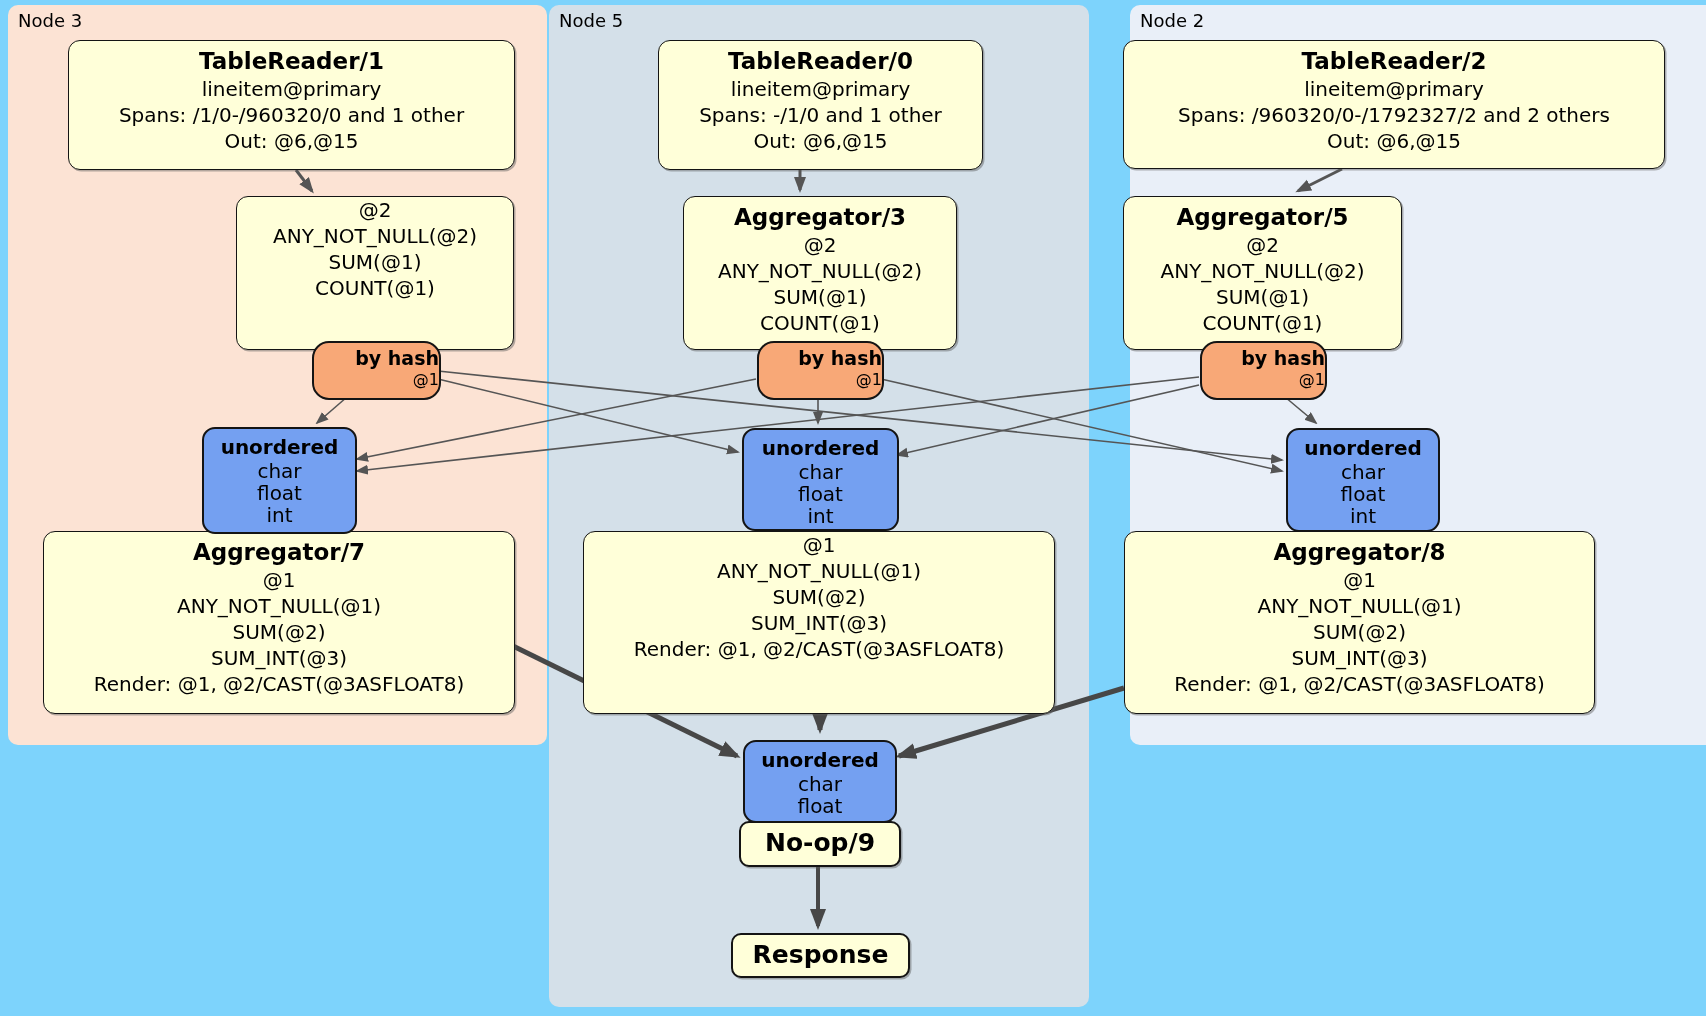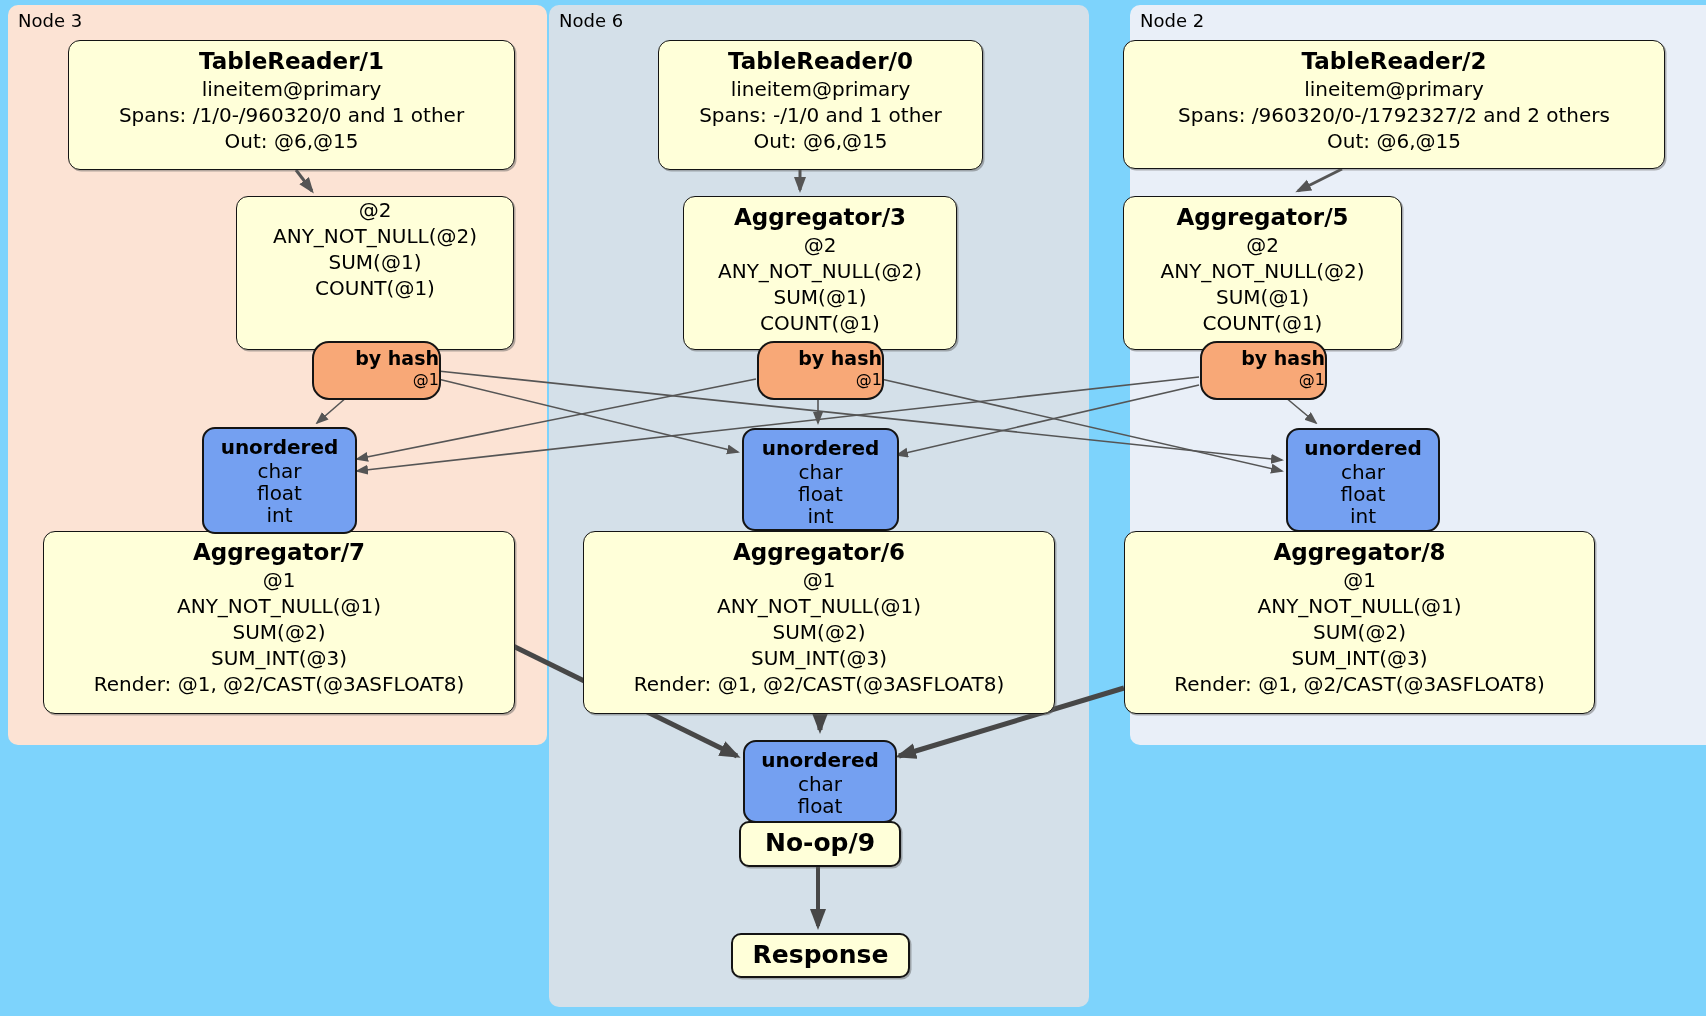--- a/index.html
+++ b/index.html
@@ -44,21 +44,21 @@
 </style>
 </head>
 <body>
 
 <div id="canvas">
 
   <div class="region" style="left:8px;top:5px;width:539px;height:740px;background:var(--node3);">
     <div class="region-label">Node 3</div>
   </div>
   <div class="region" style="left:549px;top:5px;width:540px;height:1002px;background:var(--node1);">
-    <div class="region-label">Node 6</div>
+    <div class="region-label">Node 5</div>
   </div>
   <div class="region" style="left:1130px;top:5px;width:607px;height:740px;background:var(--node2);">
     <div class="region-label">Node 2</div>
   </div>
 
   <svg class="edges" width="1706" height="1016">
     <defs>
       <marker id="ah-s" markerUnits="userSpaceOnUse" markerWidth="13" markerHeight="11" refX="11" refY="5" orient="auto">
         <path class="mk" d="M0,0 L13,5 L0,10 z"></path>
       </marker>
@@ -153,21 +153,20 @@
   </div>
   <div class="sync" style="left:742px;top:428px;width:153px;height:99px;">
     <div class="sync-title">unordered</div>
     <div>
         <div class="line">char</div>
         <div class="line">float</div>
         <div class="line">int</div>
       </div>
   </div>
   <div class="proc" style="left:583px;top:531px;width:470px;height:181px;">
-    <div class="proc-title">Aggregator/6</div>
     <div>
         <div class="line">@1</div>
         <div class="line">ANY_NOT_NULL(@1)</div>
         <div class="line">SUM(@2)</div>
         <div class="line">SUM_INT(@3)</div>
         <div class="line">Render: @1, @2/CAST(@3ASFLOAT8)</div>
       </div>
   </div>
 
   <div class="proc" style="left:1123px;top:40px;width:540px;height:127px;">

